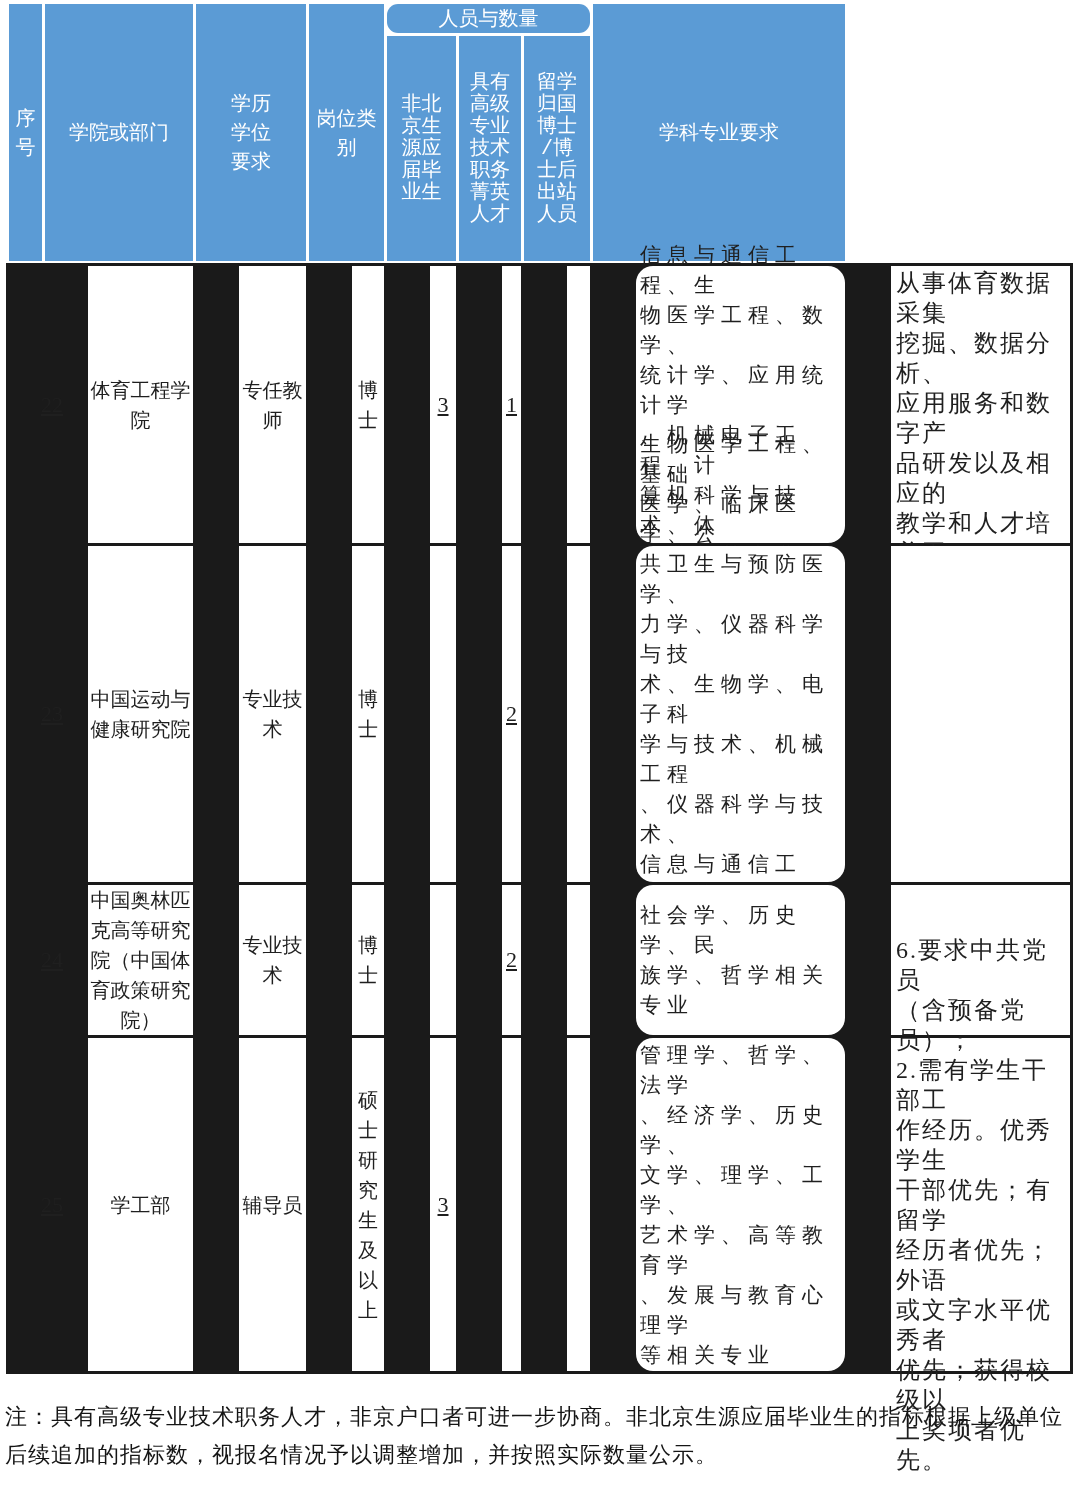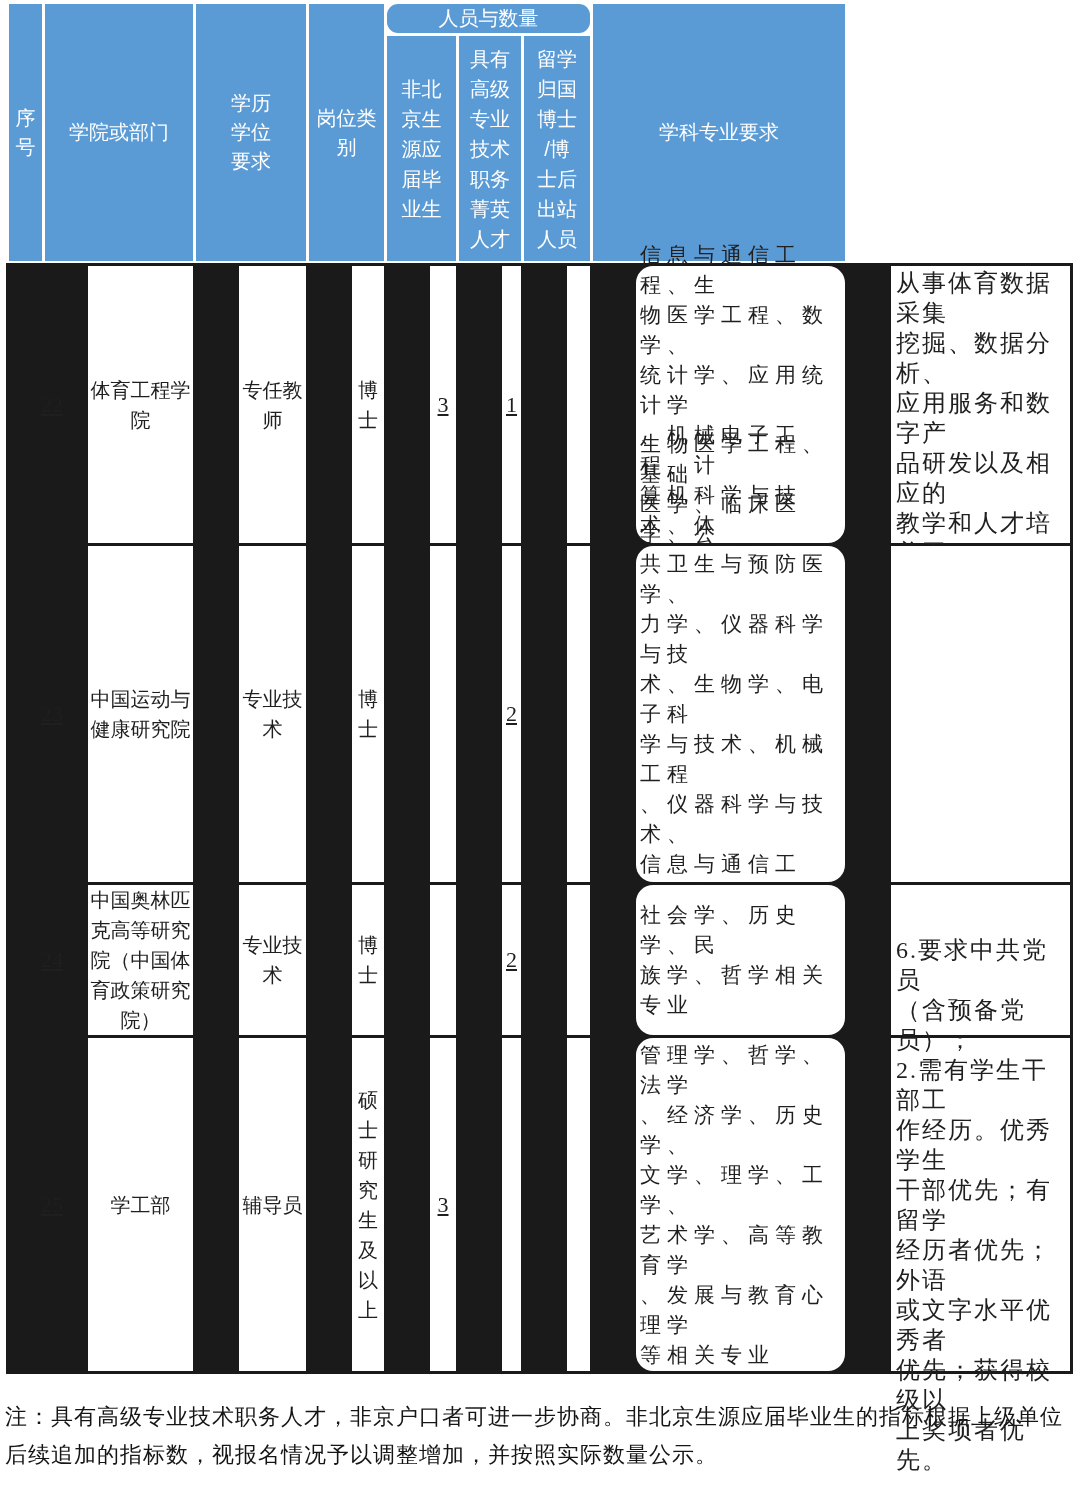--- a/index.html
+++ b/index.html
@@ -13,21 +13,21 @@
     grid-template-columns:33px 148px 110px 75px 69px 62px 66px 252px 222px;
     grid-template-rows:29px 225px;
     gap:3px;padding:0 3px;background:#ffffff;}
   .h{background:#5B9BD5;color:#ffffff;
      display:flex;align-items:center;justify-content:center;
      text-align:center;white-space:pre-line;
      font-family:"Liberation Sans","DejaVu Sans",sans-serif;
      font-size:20px;line-height:29px;}
   .rs2{grid-row:1 / span 2;}
   .band{grid-column:5 / span 3;grid-row:1;border-radius:11px;}
-  .sub{grid-row:2;line-height:30px;}
+  .sub{grid-row:2;line-height:22px;font-family:Liberation Mono, monospace;}
 
   
   .bgrid{display:grid;margin-top:2px;
     grid-template-columns:33px 148px 110px 75px 69px 62px 66px 252px 222px;
     grid-template-rows:277px 336px 150px 333px;
     gap:3px;padding:3px;background:#1a1a1a;}
   .c{background:#ffffff;display:flex;align-items:center;justify-content:center;
      text-align:center;white-space:pre-line;font-size:20px;line-height:30px;margin-left:43px;}
   .num{font-size:22px;text-decoration:underline;}
   .major{justify-content:flex-start;text-align:left;

